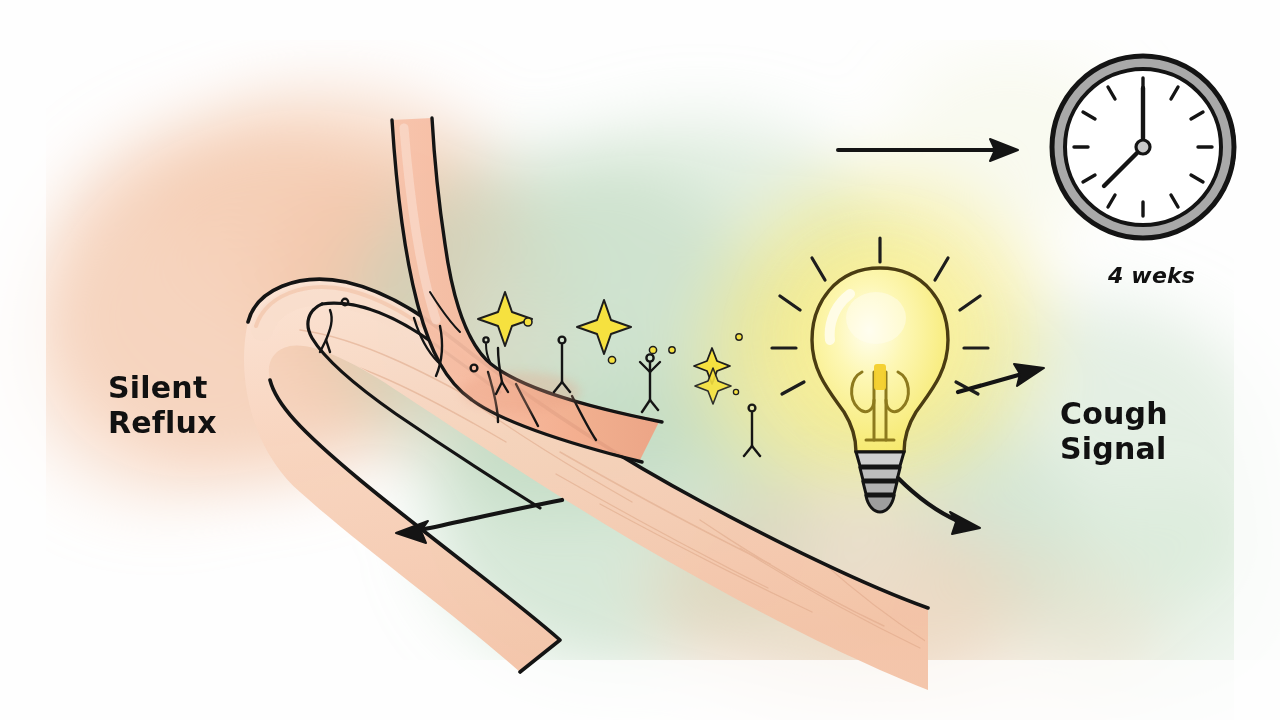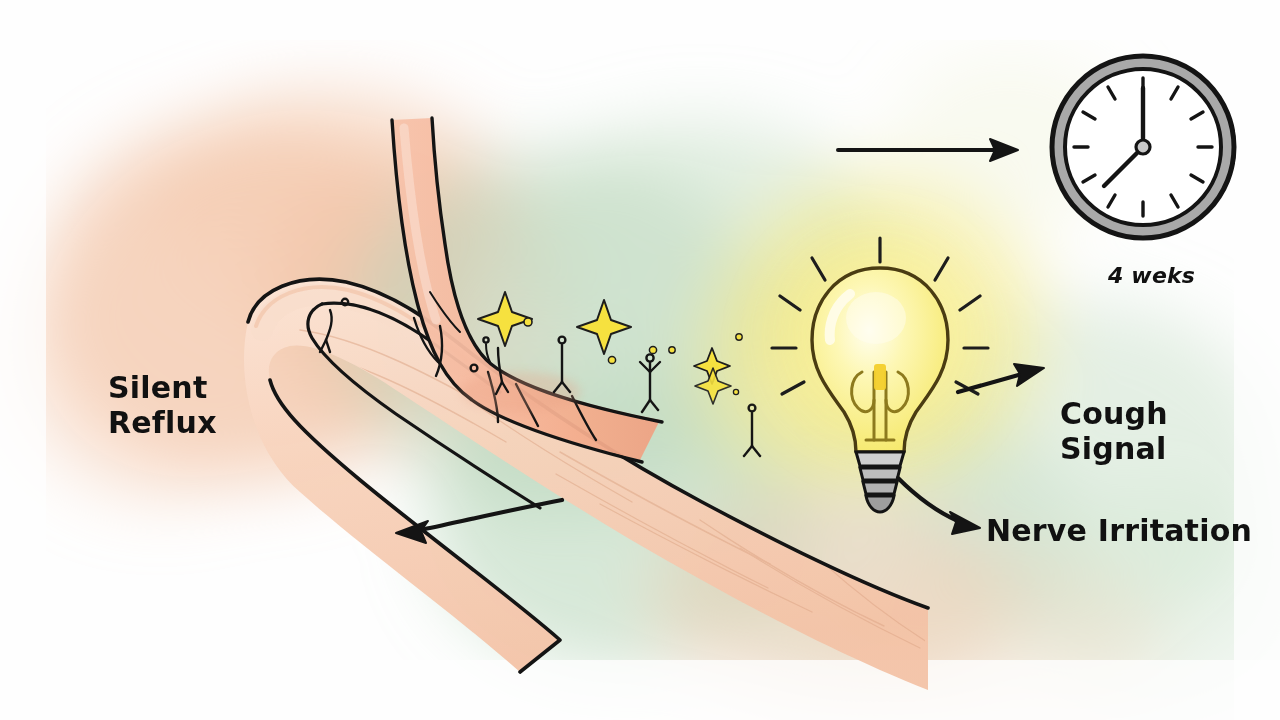--- a/index.html
+++ b/index.html
@@ -397,17 +397,16 @@
 
   </svg>
 
   <div class="label" id="label-silent-reflux">Silent
 Reflux</div>
 
 
   <div class="label" id="label-cough-signal">Cough
 Signal</div>
 
-  <div class="label" id="label-nerve-irritation">Nerve Irritation</div>
 
   <div class="label" id="label-four-weeks">4 weks</div>
 
 </div>
 
 </body></html>

